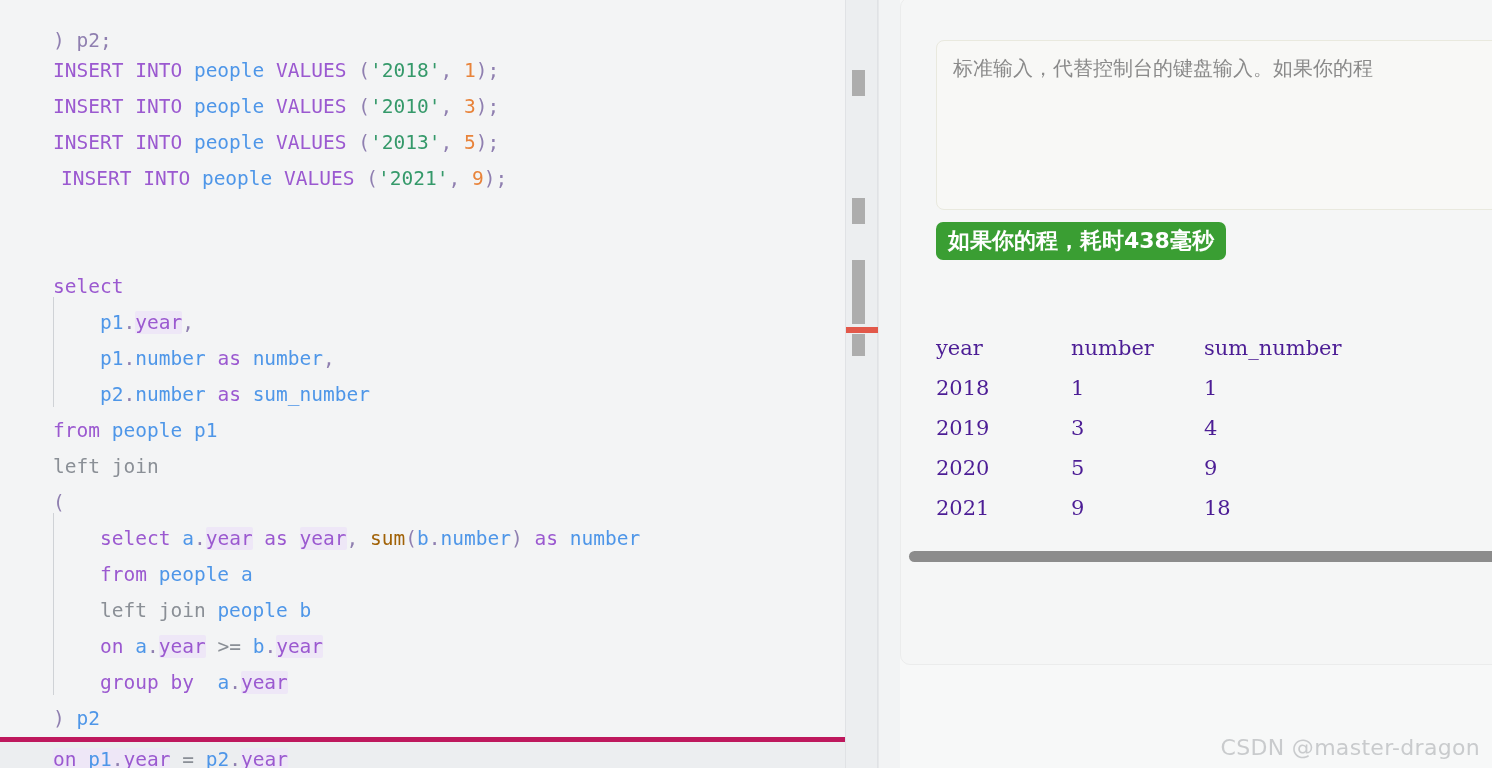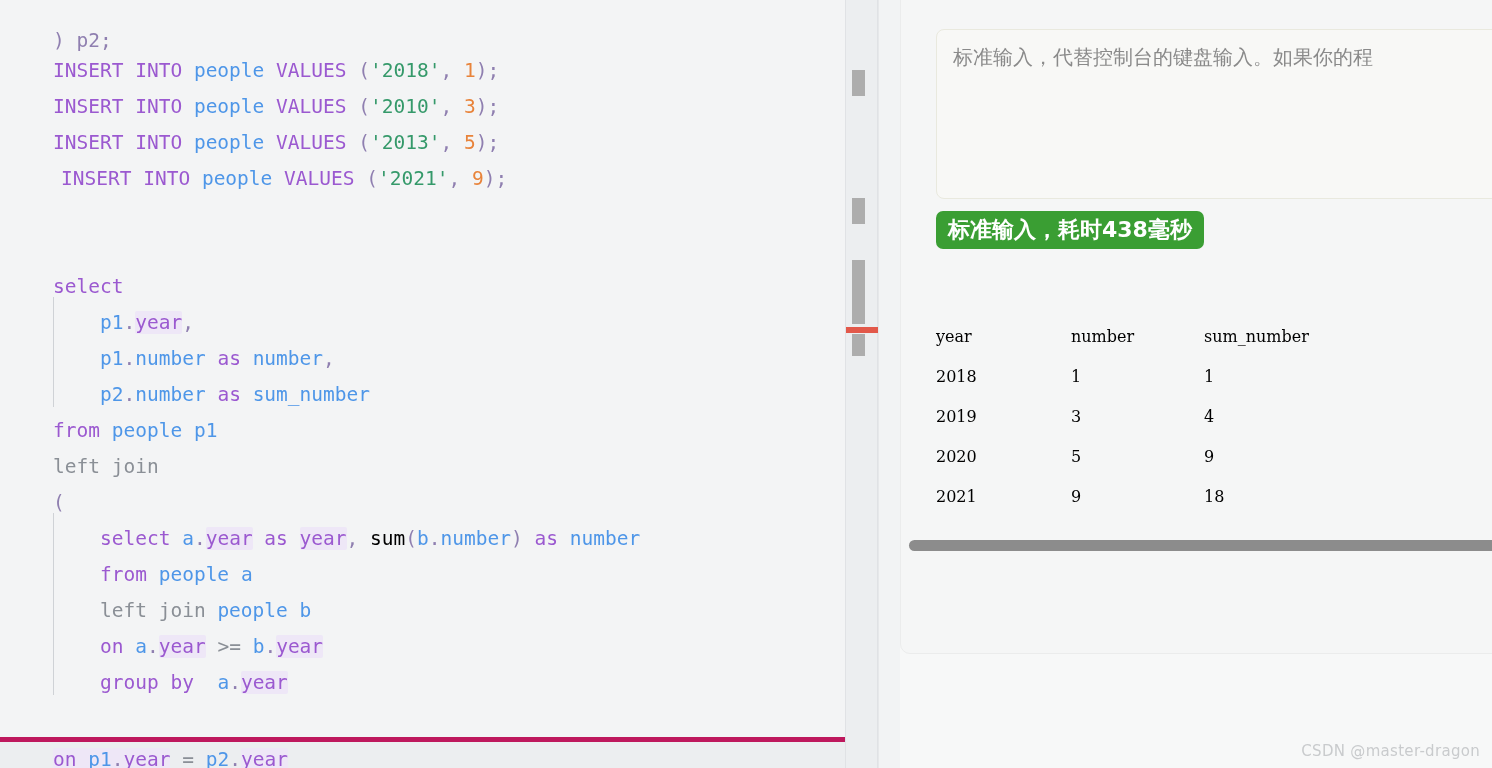--- a/index.html
+++ b/index.html
@@ -55,21 +55,21 @@
     border-bottom: 1px solid #e2e4e7;
     box-sizing: border-box;
     width: 870px;
   }
 
   
   .kw   { color: #9b59d0; }
   .id   { color: #4e96e8; }
   .str  { color: #35996a; }
   .num  { color: #e8833a; }
-  .fn   { color: #000000; text-align: center; }
+  .fn   { color: #a16207; text-align: center; }
   .op   { color: #8a8f96; }
   .pn   { color: #8f7fb0; }
   .plain{ color: #8a8f96; }
   .hl   { background: #eee7f7; border-radius: 2px; }
 
   
   .indent-guide {
     position: absolute;
     width: 1px;
     background: #cfd2d6;
@@ -107,21 +107,21 @@
     width: 22px;
     height: 768px;
     background: #f2f3f4;
     border-left: 1px solid #e6e8ea;
     box-sizing: border-box;
   }
 
   
   #result-pane {
     position: absolute;
-    left: 900px; top: 0;
+    left: 900px; top: 11px;
     width: 592px;
     height: 758px;
     background: #f7f8f8;
   }
   #result-card {
     position: absolute;
     left: 0; top: -14px;
     width: 610px;
     height: 668px;
     background: #f5f6f6;
@@ -162,22 +162,22 @@
     border-radius: 7px;
     white-space: nowrap;
     font-family: "DejaVu Sans", "Liberation Sans", sans-serif;
   }
 
   
   #result-table {
     position: absolute;
     left: 35px; top: 330px;
     font-family: "DejaVu Serif", "Liberation Serif", serif;
-    font-size: 16px;
-    color: #000000;
+    font-size: 21px;
+    color: #4c1d95;
     white-space: pre;
     line-height: 40px;
   }
   #result-table .rt-row { height: 40px; }
   #result-table .c0 { display: inline-block; width: 135px; }
   #result-table .c1 { display: inline-block; width: 133px; }
   #result-table .c2 { display: inline-block; }
 
   
   #result-hscroll {
@@ -193,21 +193,21 @@
     height: 11px;
     background: #8c8c8c;
     border-radius: 6px;
   }
 
   
   #watermark {
     position: absolute;
     right: 12px;
     bottom: 8px;
-    font-size: 15px;
+    font-size: 22px;
     color: #c9cbcd;
     font-family: "DejaVu Sans", "Liberation Sans", sans-serif;
     letter-spacing: 0.3px;
   }
 </style>
 </head>
 <body>
 
 <div id="root">
 
@@ -223,20 +223,21 @@
         <div class="code-line" style="top: 296px;"><span class="txt"><span class="plain">    </span><span class="id">p1</span><span class="pn">.</span><span class="id">number</span><span class="kw"> as </span><span class="id">number</span><span class="pn">,</span></span></div>
         <div class="code-line" style="top: 332px;"><span class="txt"><span class="plain">    </span><span class="id">p2</span><span class="pn">.</span><span class="id">number</span><span class="kw"> as </span><span class="id">sum_number</span></span></div>
         <div class="code-line" style="top: 368px;"><span class="txt"><span class="kw">from </span><span class="id">people</span><span class="plain"> </span><span class="id">p1</span></span></div>
         <div class="code-line" style="top: 404px;"><span class="txt"><span class="plain">left join</span></span></div>
         <div class="code-line" style="top: 440px;"><span class="txt"><span class="pn">(</span></span></div>
         <div class="code-line" style="top: 476px;"><span class="txt"><span class="plain">    </span><span class="kw">select </span><span class="id">a</span><span class="pn">.</span><span class="kw hl">year</span><span class="kw"> as </span><span class="kw hl">year</span><span class="pn">, </span><span class="fn">sum</span><span class="pn">(</span><span class="id">b</span><span class="pn">.</span><span class="id">number</span><span class="pn">)</span><span class="kw"> as </span><span class="id">number</span></span></div>
         <div class="code-line" style="top: 512px;"><span class="txt"><span class="plain">    </span><span class="kw">from </span><span class="id">people</span><span class="plain"> </span><span class="id">a</span></span></div>
         <div class="code-line" style="top: 548px;"><span class="txt"><span class="plain">    </span><span class="plain">left join </span><span class="id">people</span><span class="plain"> </span><span class="id">b</span></span></div>
         <div class="code-line" style="top: 584px;"><span class="txt"><span class="plain">    </span><span class="kw">on </span><span class="id">a</span><span class="pn">.</span><span class="kw hl">year</span><span class="op"> &gt;= </span><span class="id">b</span><span class="pn">.</span><span class="kw hl">year</span></span></div>
         <div class="code-line" style="top: 620px;"><span class="txt"><span class="plain">    </span><span class="kw">group by </span><span class="plain"> </span><span class="id">a</span><span class="pn">.</span><span class="kw hl">year</span></span></div>
+        <div class="code-line" style="top: 656px;"><span class="txt"><span class="pn">) </span><span class="id">p2</span></span></div>
         <div class="code-line current" style="top: 692px;"><span class="txt"><span class="kw hl">on </span><span class="id hl">p1</span><span class="pn hl">.</span><span class="kw hl">year</span><span class="op"> = </span><span class="id">p2</span><span class="pn">.</span><span class="kw hl">year</span></span></div>
         <div class="indent-guide" style="left: 53px; top: 252px; height: 110px;"></div>
         <div class="indent-guide" style="left: 53px; top: 468px; height: 182px;"></div>
       </div>
 
     <div id="scroll-col">
         <div class="sb-marker" style="top: 70px; height: 26px;"></div>
         <div class="sb-marker" style="top: 198px; height: 26px;"></div>
         <div class="sb-marker" style="top: 260px; height: 64px;"></div>
         <div class="sb-marker" style="top: 334px; height: 22px;"></div>
@@ -246,21 +247,21 @@
 
   <div id="pane-divider"></div>
 
   <div id="result-pane">
     <div id="result-card">
 
       <div id="stdin-box">
         <div id="stdin-placeholder">标准输入，代替控制台的键盘输入。如果你的程</div>
       </div>
 
-      <div id="status-badge">标准输入，耗时438毫秒</div>
+      <div id="status-badge">如果你的程，耗时438毫秒</div>
 
       <div id="result-table"><div class="rt-row"><span class="c0">year</span><span class="c1">number</span><span class="c2">sum_number</span></div><div class="rt-row"><span class="c0">2018</span><span class="c1">1</span><span class="c2">1</span></div><div class="rt-row"><span class="c0">2019</span><span class="c1">3</span><span class="c2">4</span></div><div class="rt-row"><span class="c0">2020</span><span class="c1">5</span><span class="c2">9</span></div><div class="rt-row"><span class="c0">2021</span><span class="c1">9</span><span class="c2">18</span></div></div>
 
       <div id="result-hscroll">
         <div class="thumb"></div>
       </div>
 
     </div>
   </div>
 

